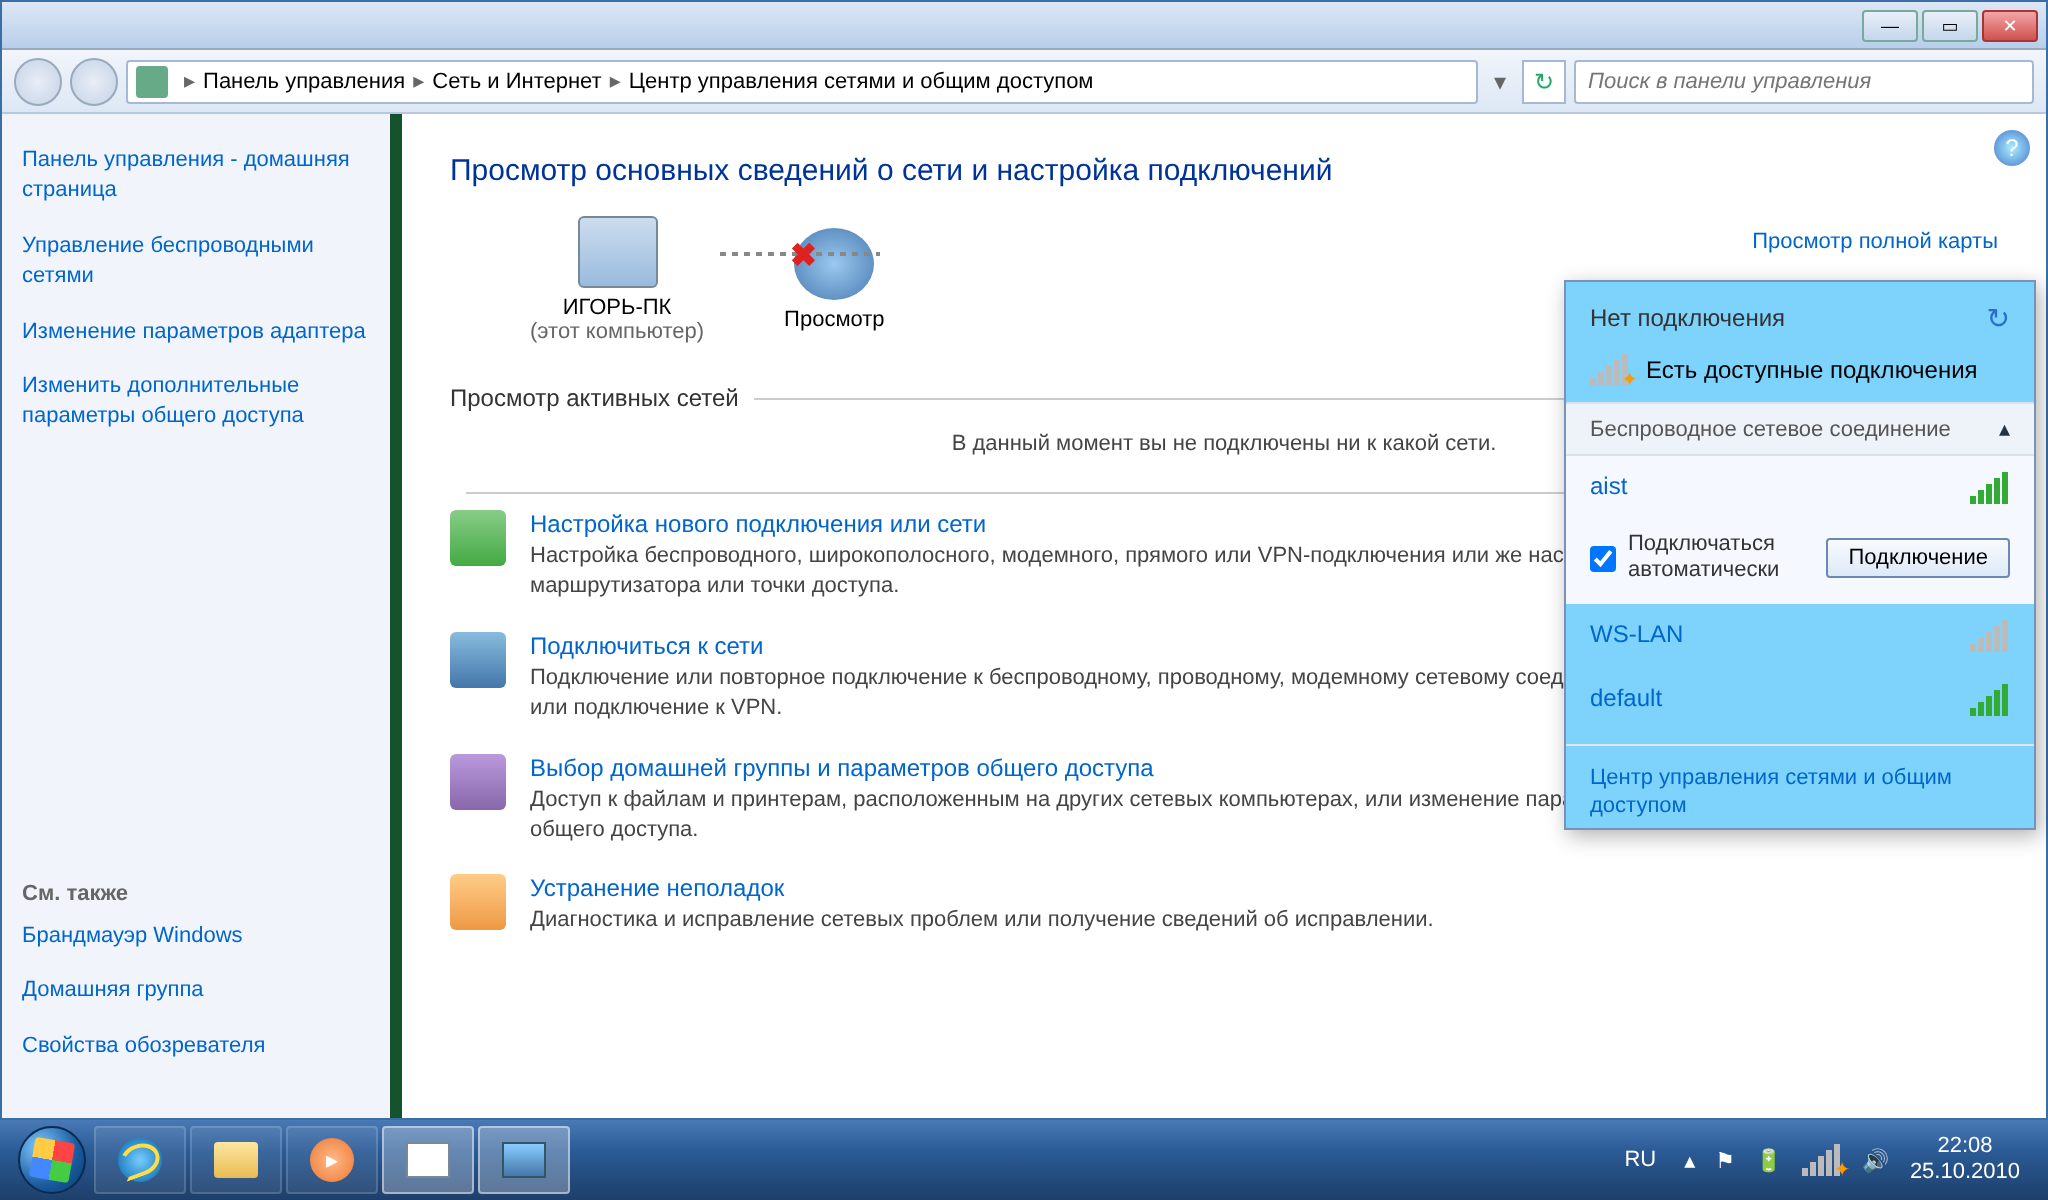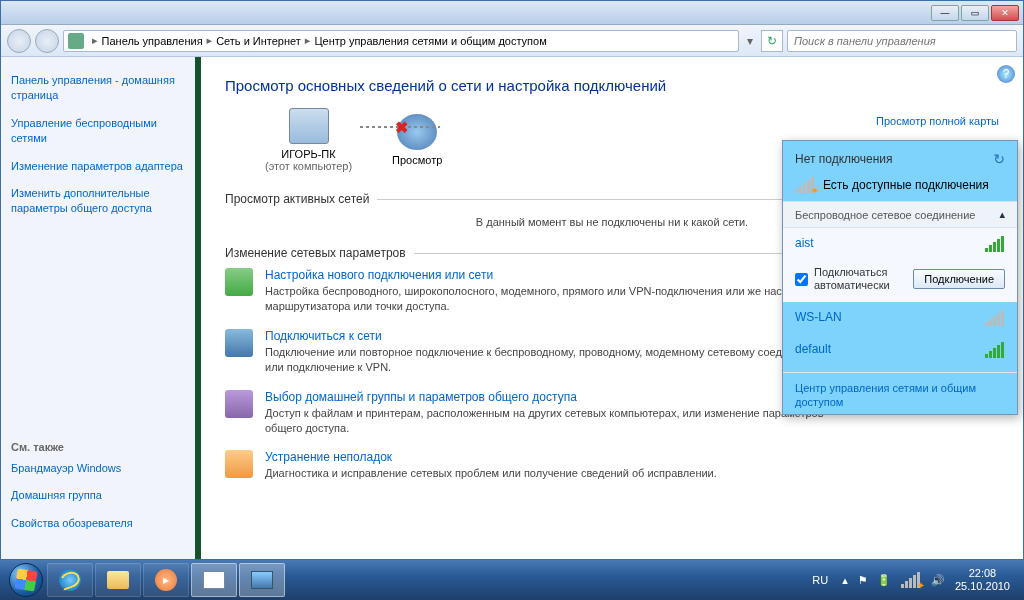--- a/index.html
+++ b/index.html
@@ -156,21 +156,20 @@
       </div>
 
       <div class="section-h">
         <span>Просмотр активных сетей</span>
           <div class="line"></div>
         <span class="section-link">Подк</span>
       </div>
       <div class="no-net">В данный момент вы не подключены ни к какой сети.</div>
 
       <div class="section-h">
-        <span>Изменение сетевых параметров</span>
           <div class="line"></div>
       </div>
 
       <div class="task">
         <div class="task-icon"></div>
         <div class="task-body">
           <a>Настройка нового подключения или сети</a>
           <p>Настройка беспроводного, широкополосного, модемного, прямого или VPN-подключения или же настройка маршрутизатора или точки доступа.</p>
         </div>
       </div>

